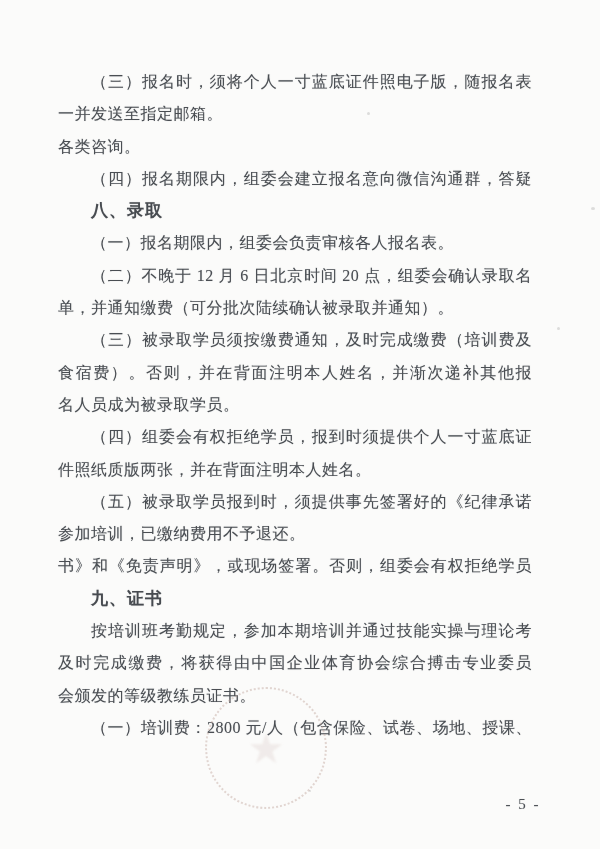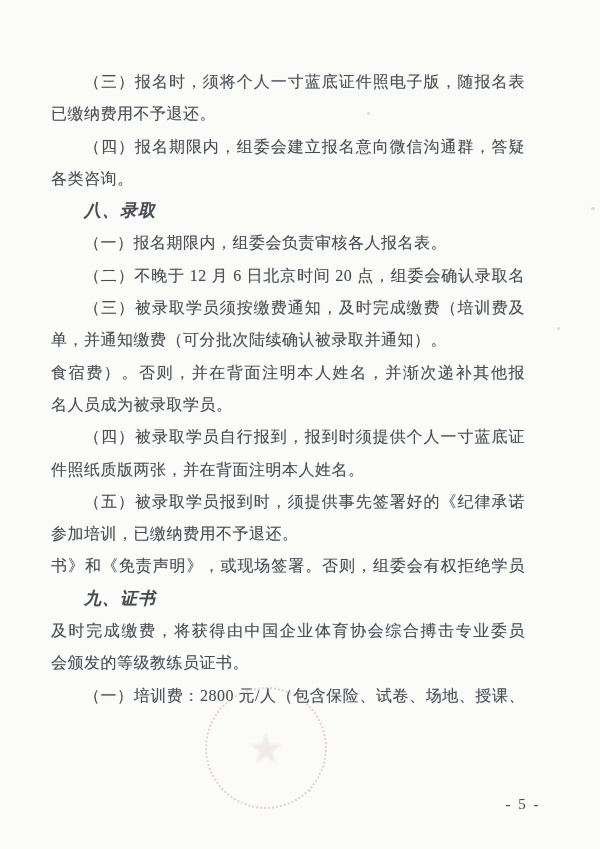--- a/index.html
+++ b/index.html
@@ -10,21 +10,21 @@
   .page {
     position: relative;
     width: 600px;
     height: 849px;
     background: var(--bg, #fbfbfa);
     overflow: hidden;
     font-family: "Liberation Serif", serif;
   }
   .doc-body {
     position: absolute;
-    left: 51px;
+    left: 58px;
     top: 66px;
     width: 474px;
   }
   .line {
     height: 32.3px;
     line-height: 32.3px;
     font-size: 16px;
     letter-spacing: 0.5px;
     color: var(--body-color, #4a4e53);
     white-space: nowrap;
@@ -39,21 +39,20 @@
     text-align-last: justify;
     text-justify: inter-character;
   }
   .line.heading {
     font-family: "Liberation Sans", sans-serif;
     font-weight: bold;
     font-size: 17px;
     letter-spacing: 1px;
     color: var(--heading-color, #474b50);
     text-shadow: 0 0 1px rgba(80, 84, 89, 0.3);
-    font-style: italic;
   }
   .page-number {
     position: absolute;
     left: 486px;
     top: 793px;
     width: 74px;
     height: 22px;
     line-height: 22px;
     text-align: center;
     font-size: 15px;
@@ -96,36 +95,37 @@
   .speck.s3 { left: 557px; top: 327px; }
   .speck.s4 { left: 309px; top: 790px; width: 2px; height: 2px; }
 </style>
 </head>
 <body>
 
 <div class="page" style="--bg: #fbfbfa; --body-color: #4a4e53; --heading-color: #474b50; --seal-color: rgba(193,166,158,0.45); --seal-star-color: rgba(193,166,158,0.18);">
 
   <div class="doc-body">
       <div class="line indent justify">（三）报名时，须将个人一寸蓝底证件照电子版，随报名表</div>
-      <div class="line">已缴纳费用不予退还。</div>
+      <div class="line">一并发送至指定邮箱。</div>
+      <div class="line">各类咨询。</div>
       <div class="line indent justify">（四）报名期限内，组委会建立报名意向微信沟通群，答疑</div>
-      <div class="line">各类咨询。</div>
       <div class="line heading indent">八、录取</div>
       <div class="line indent">（一）报名期限内，组委会负责审核各人报名表。</div>
       <div class="line indent justify">（二）不晚于 12 月 6 日北京时间 20 点，组委会确认录取名</div>
+      <div class="line">单，并通知缴费（可分批次陆续确认被录取并通知）。</div>
       <div class="line indent justify">（三）被录取学员须按缴费通知，及时完成缴费（培训费及</div>
-      <div class="line">单，并通知缴费（可分批次陆续确认被录取并通知）。</div>
       <div class="line justify">食宿费）。否则，并在背面注明本人姓名，并渐次递补其他报</div>
       <div class="line">名人员成为被录取学员。</div>
-      <div class="line indent justify">（四）被录取学员自行报到，报到时须提供个人一寸蓝底证</div>
+      <div class="line indent justify">（四）组委会有权拒绝学员，报到时须提供个人一寸蓝底证</div>
       <div class="line">件照纸质版两张，并在背面注明本人姓名。</div>
       <div class="line indent justify">（五）被录取学员报到时，须提供事先签署好的《纪律承诺</div>
       <div class="line">参加培训，已缴纳费用不予退还。</div>
       <div class="line justify">书》和《免责声明》，或现场签署。否则，组委会有权拒绝学员</div>
       <div class="line heading indent">九、证书</div>
+      <div class="line indent justify">按培训班考勤规定，参加本期培训并通过技能实操与理论考</div>
       <div class="line justify">及时完成缴费，将获得由中国企业体育协会综合搏击专业委员</div>
       <div class="line">会颁发的等级教练员证书。</div>
       <div class="line indent justify">（一）培训费：2800 元/人（包含保险、试卷、场地、授课、</div>
     </div>
 
   <div class="seal">
     <span class="seal-star">★</span>
   </div>
 
   <div class="page-number">- 5 -</div>

